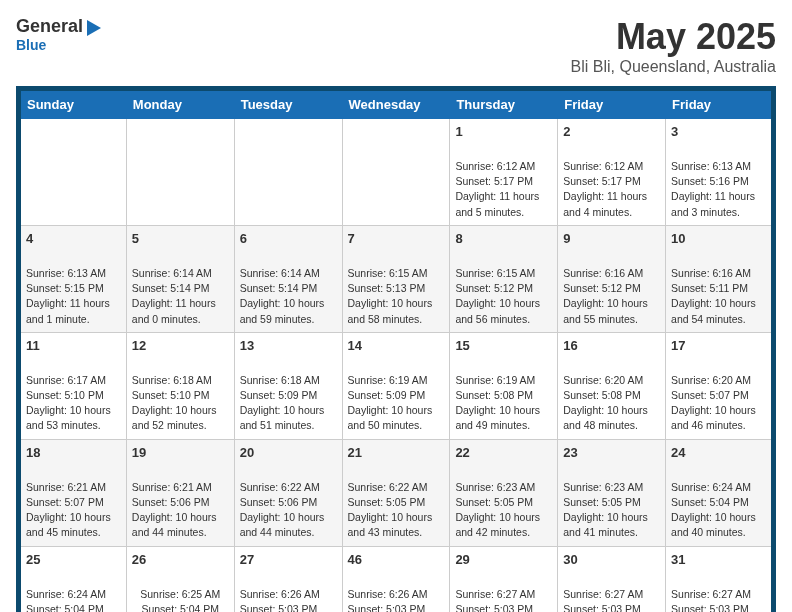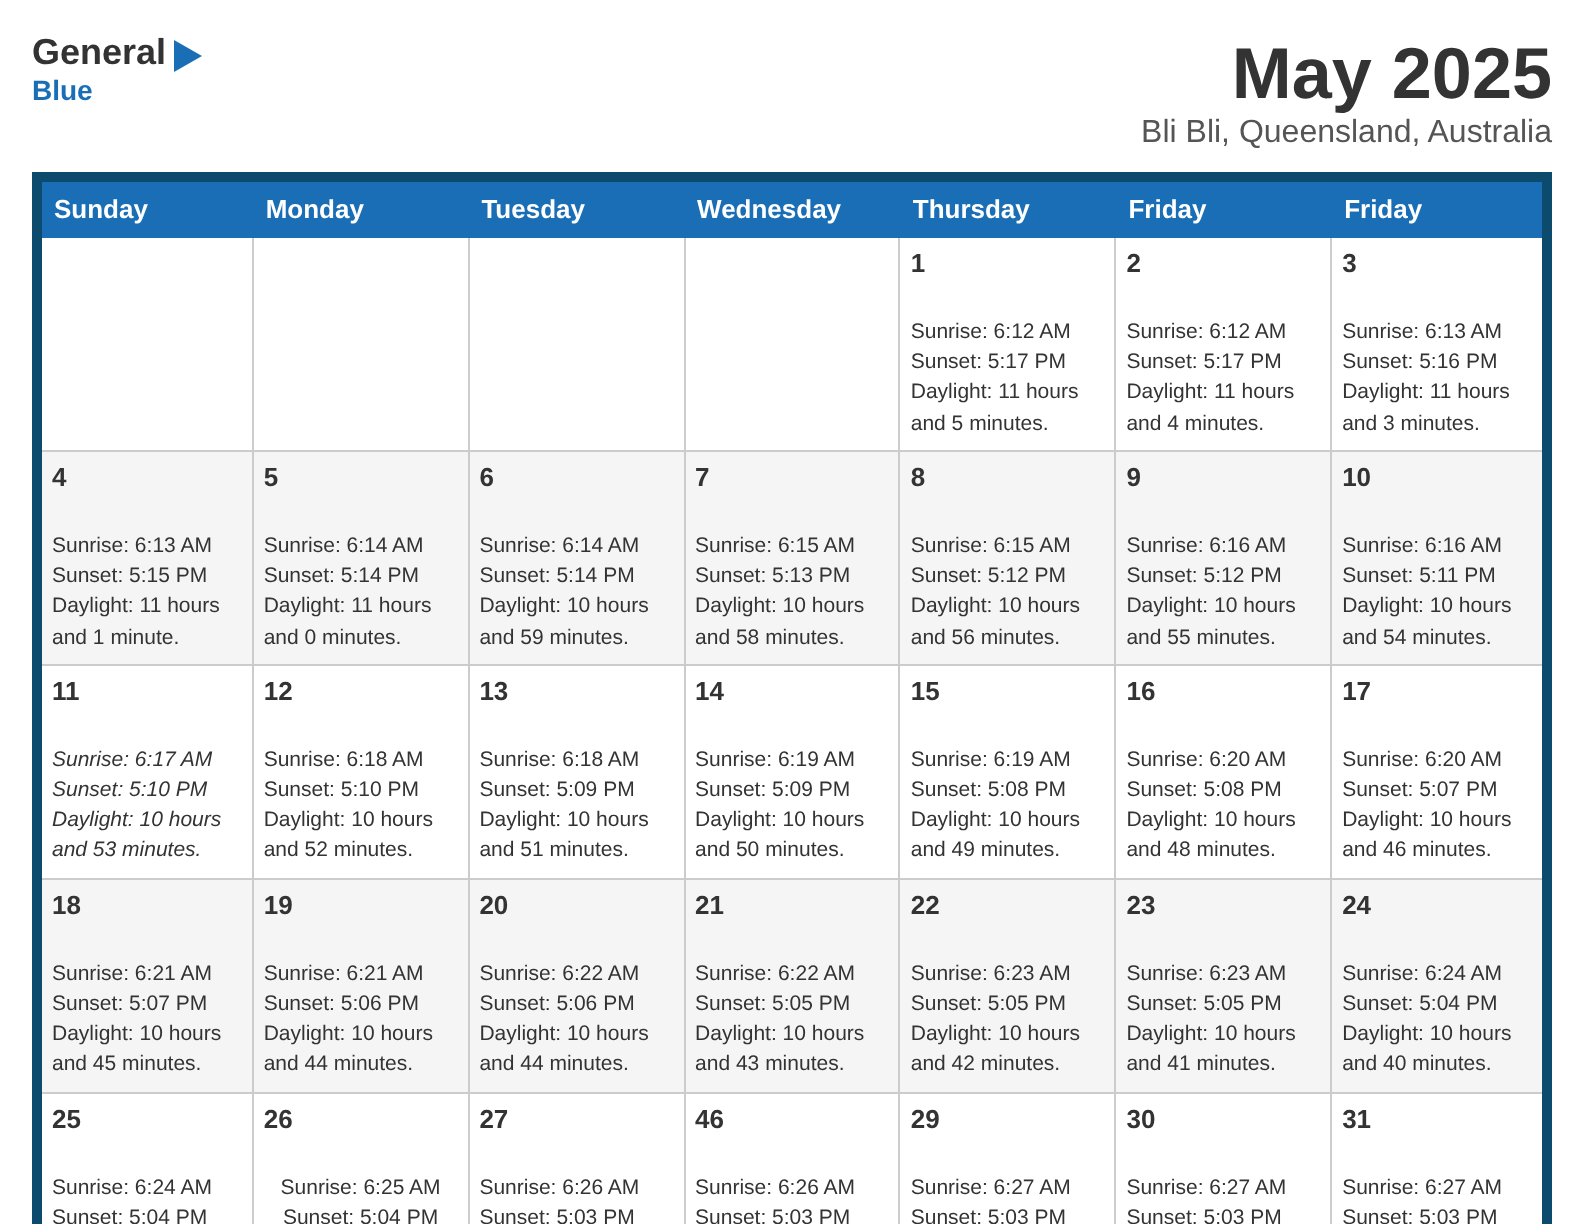--- a/index.html
+++ b/index.html
@@ -206,21 +206,21 @@
           <div class="day-number">10</div>
           <div class="day-info" style="white-space: pre-line;">Sunrise: 6:16 AM
 Sunset: 5:11 PM
 Daylight: 10 hours
 and 54 minutes.</div>
         </td>
       </tr>
       <tr class="row-odd">
         <td>
           <div class="day-number">11</div>
-          <div class="day-info" style="white-space: pre-line; font-style: italic;">Sunrise: 6:17 AM
+          <div class="day-info" style="white-space: pre-line;">Sunrise: 6:17 AM
 Sunset: 5:10 PM
 Daylight: 10 hours
 and 53 minutes.</div>
         </td>
         <td>
           <div class="day-number">12</div>
           <div class="day-info" style="white-space: pre-line;">Sunrise: 6:18 AM
 Sunset: 5:10 PM
 Daylight: 10 hours
 and 52 minutes.</div>

